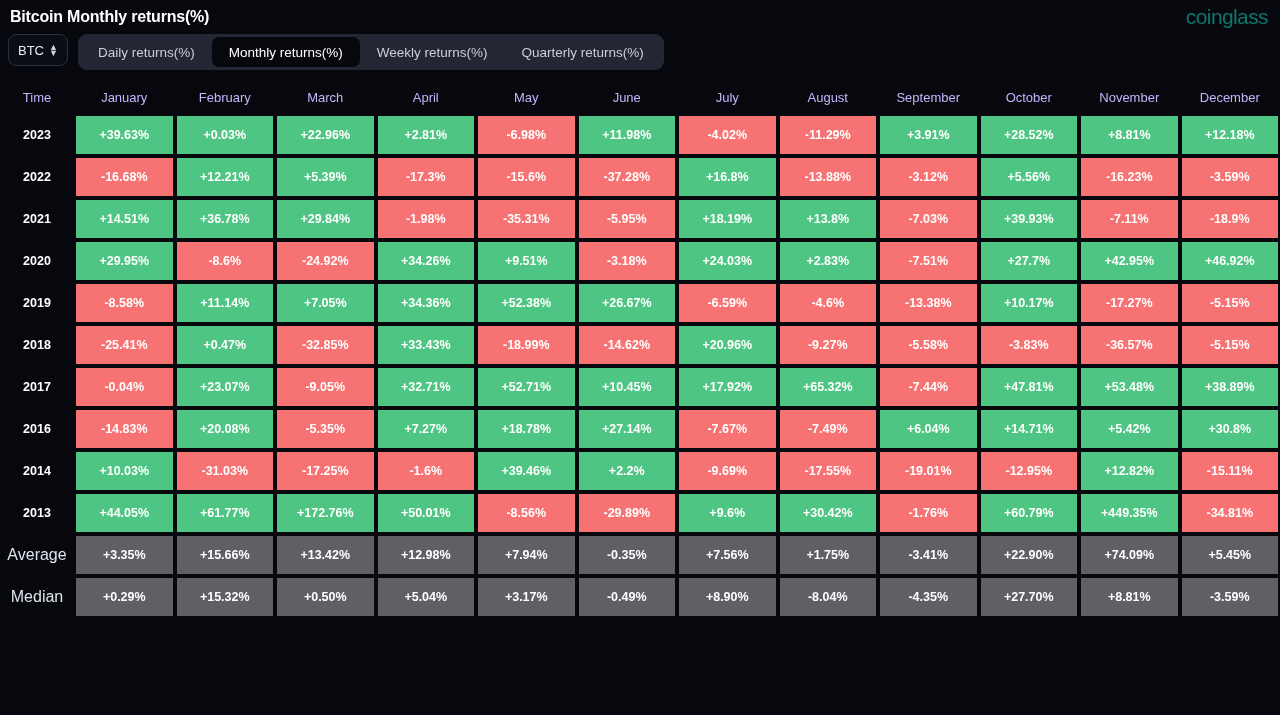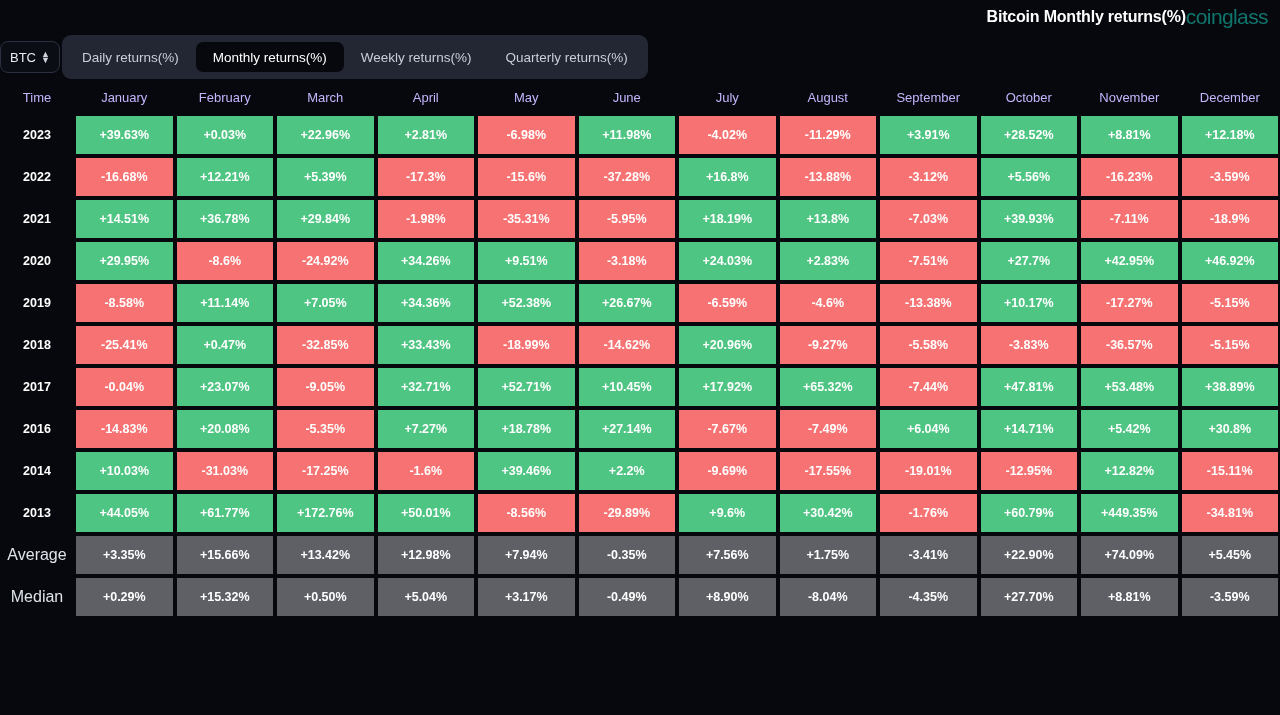--- a/index.html
+++ b/index.html
@@ -7,62 +7,62 @@
     width: 1280px; height: 715px;
     background: #07080d;
     font-family: "Liberation Sans", sans-serif;
     overflow: hidden;
   }
   .page { width: 1280px; height: 715px; position: relative; background: #07080d; }
 
   
   .header {
     height: 34px;
-    display: flex; align-items: center; justify-content: flex-end;
+    display: flex; align-items: center; justify-content: space-between;
     padding: 0 12px 0 10px;
   }
   .page-title {
     color: #ffffff;
     font-size: 16px;
     font-weight: bold;
     letter-spacing: -0.2px;
   }
   .brand {
     color: #0f766e;
     font-size: 21px;
     font-weight: normal;
     letter-spacing: -0.6px;
   }
 
   
   .toolbar {
     height: 46px;
-    display: flex; align-items: center;
-    padding-left: 0;
-    gap: 2px;
+    display: flex; 
+    padding-left: 8px;
+    gap: 10px;
   }
   .asset-select {
     display: flex; align-items: center; gap: 5px;
     height: 32px;
     padding: 0 9px;
     border: 1px solid #2b3040;
     border-radius: 8px;
     background: #0b0d14;
     color: #e9ecf1;
     font-size: 13px;
     cursor: pointer;
   }
   .stepper-icon { display: flex; flex-direction: column; line-height: 6px; color: #cfd4de; font-size: 9px; }
 
   .tabs {
     display: flex; align-items: center;
     background: #232733;
     border-radius: 9px;
     padding: 3px;
-    height: 44px;
+    height: 36px;
   }
   .tab {
     height: 30px;
     display: flex; align-items: center; justify-content: center;
     padding: 0 17px;
     border-radius: 7px;
     color: #c9cedb;
     font-size: 13.5px;
     white-space: nowrap;
     cursor: pointer;

